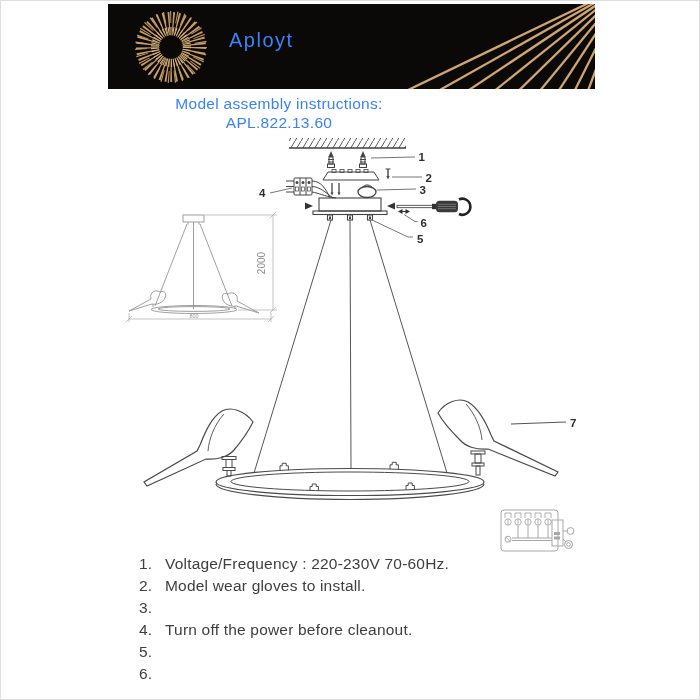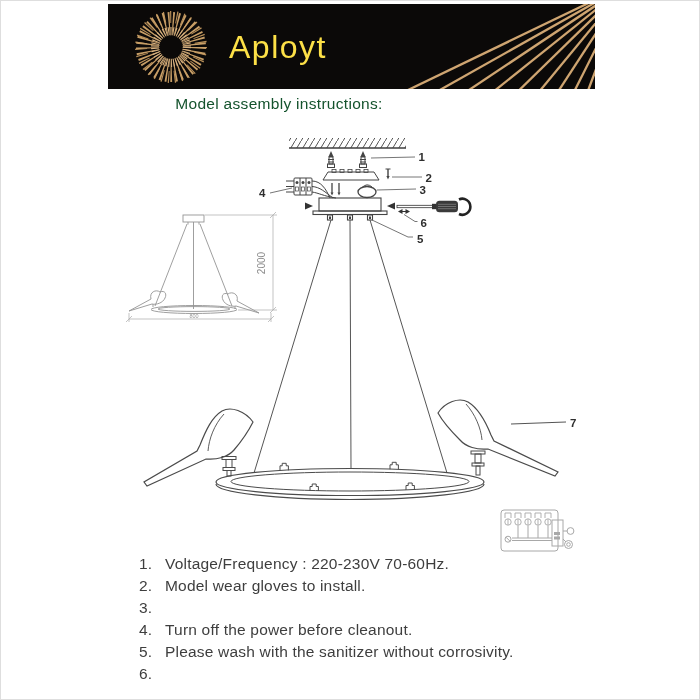--- a/index.html
+++ b/index.html
@@ -9,24 +9,24 @@
     font-family:"Liberation Sans", sans-serif;
   }
   
   .banner {
     position:absolute; left:107px; top:3px; width:487px; height:85px;
     background:#0b0908; overflow:hidden;
   }
   .banner svg { position:absolute; left:0; top:0; }
   .brand {
     position:absolute; left:121px; top:25px;
-    color:#fde047; font-size:32px; font-weight:200; letter-spacing:1.5px;
+    color:#3b82f6; font-size:20px; font-weight:200; letter-spacing:1.5px;
   }
   
-  .title-block { position:absolute; left:0; top:93px; width:556px; text-align:center; color:#14532d; }
+  .title-block { position:absolute; left:0; top:93px; width:556px; text-align:center; color:#3b82f6; }
   .title-line  { font-size:15.5px; font-weight:500; letter-spacing:.3px; line-height:19px; }
   
   .diagram { position:absolute; left:100px; top:130px; }
   .diagram svg { display:block; font-family:"Liberation Sans", sans-serif; }
   .callout { font-size:11.5px; font-weight:600; fill:#2e2e2e; }
   
   .instructions { position:absolute; left:138px; top:552px; width:480px; color:#3e3e3e; }
   .instr-row { display:flex; font-size:15.5px; line-height:21.9px; letter-spacing:.2px; }
   .instr-num { width:26px; flex:0 0 26px; }
 </style>
@@ -56,20 +56,21 @@
         <line x1="520" y1="-20" x2="220" y2="180"></line>
         <line x1="520" y1="-20" x2="165" y2="180"></line>
         <line x1="520" y1="-20" x2="105" y2="180"></line>
       </g>
     </svg>
     <div class="brand">Aployt</div>
   </div>
 
   <div class="title-block">
     <div class="title-line">Model assembly instructions:</div>
+    <div class="title-line">APL.822.13.60</div>
   </div>
 
   <div class="diagram">
     <svg width="500" height="430" viewBox="100 130 500 430">
       <defs>
         <pattern id="hatch" width="6" height="10" patternUnits="userSpaceOnUse">
           <line x1="0" y1="10" x2="6" y2="0" stroke="#555" stroke-width="1"></line>
         </pattern>
       </defs>
 
@@ -283,20 +284,19 @@
     </div>
     <div class="instr-row">
       <span class="instr-num">3.</span>
     </div>
     <div class="instr-row">
       <span class="instr-num">4.</span>
       <span class="instr-text">Turn off the power before cleanout.</span>
     </div>
     <div class="instr-row">
       <span class="instr-num">5.</span>
-      <span class="instr-text">Please wash with the sanitizer without corrosivity.</span>
     </div>
     <div class="instr-row">
       <span class="instr-num">6.</span>
     </div>
   </div>
 
 </div>
 
 </body></html>

